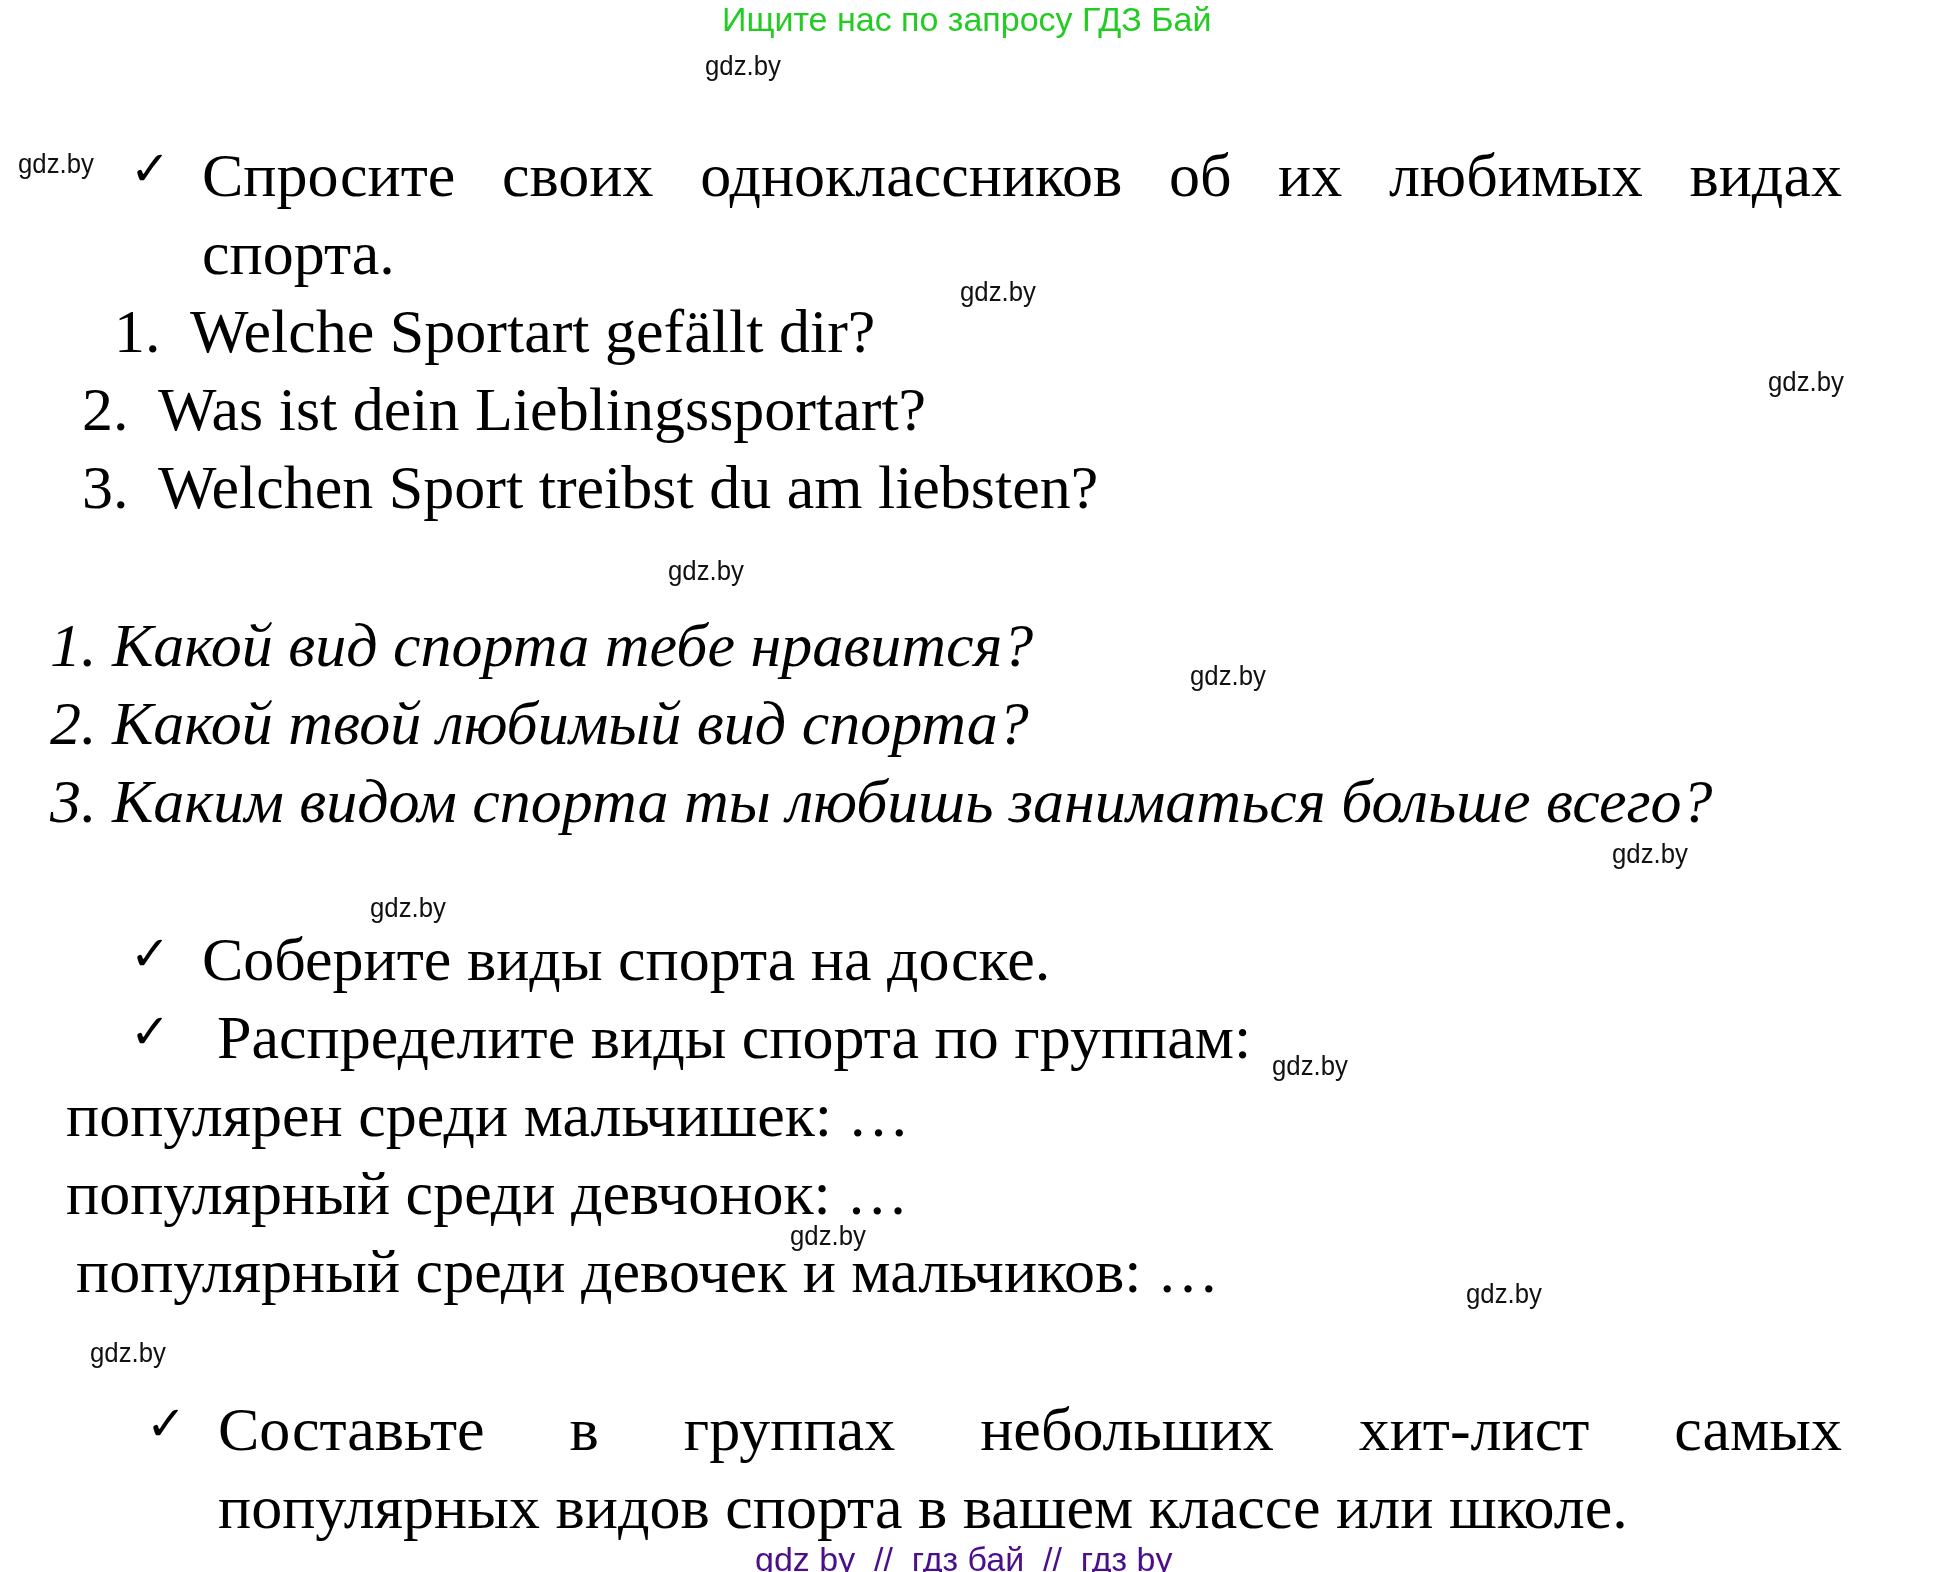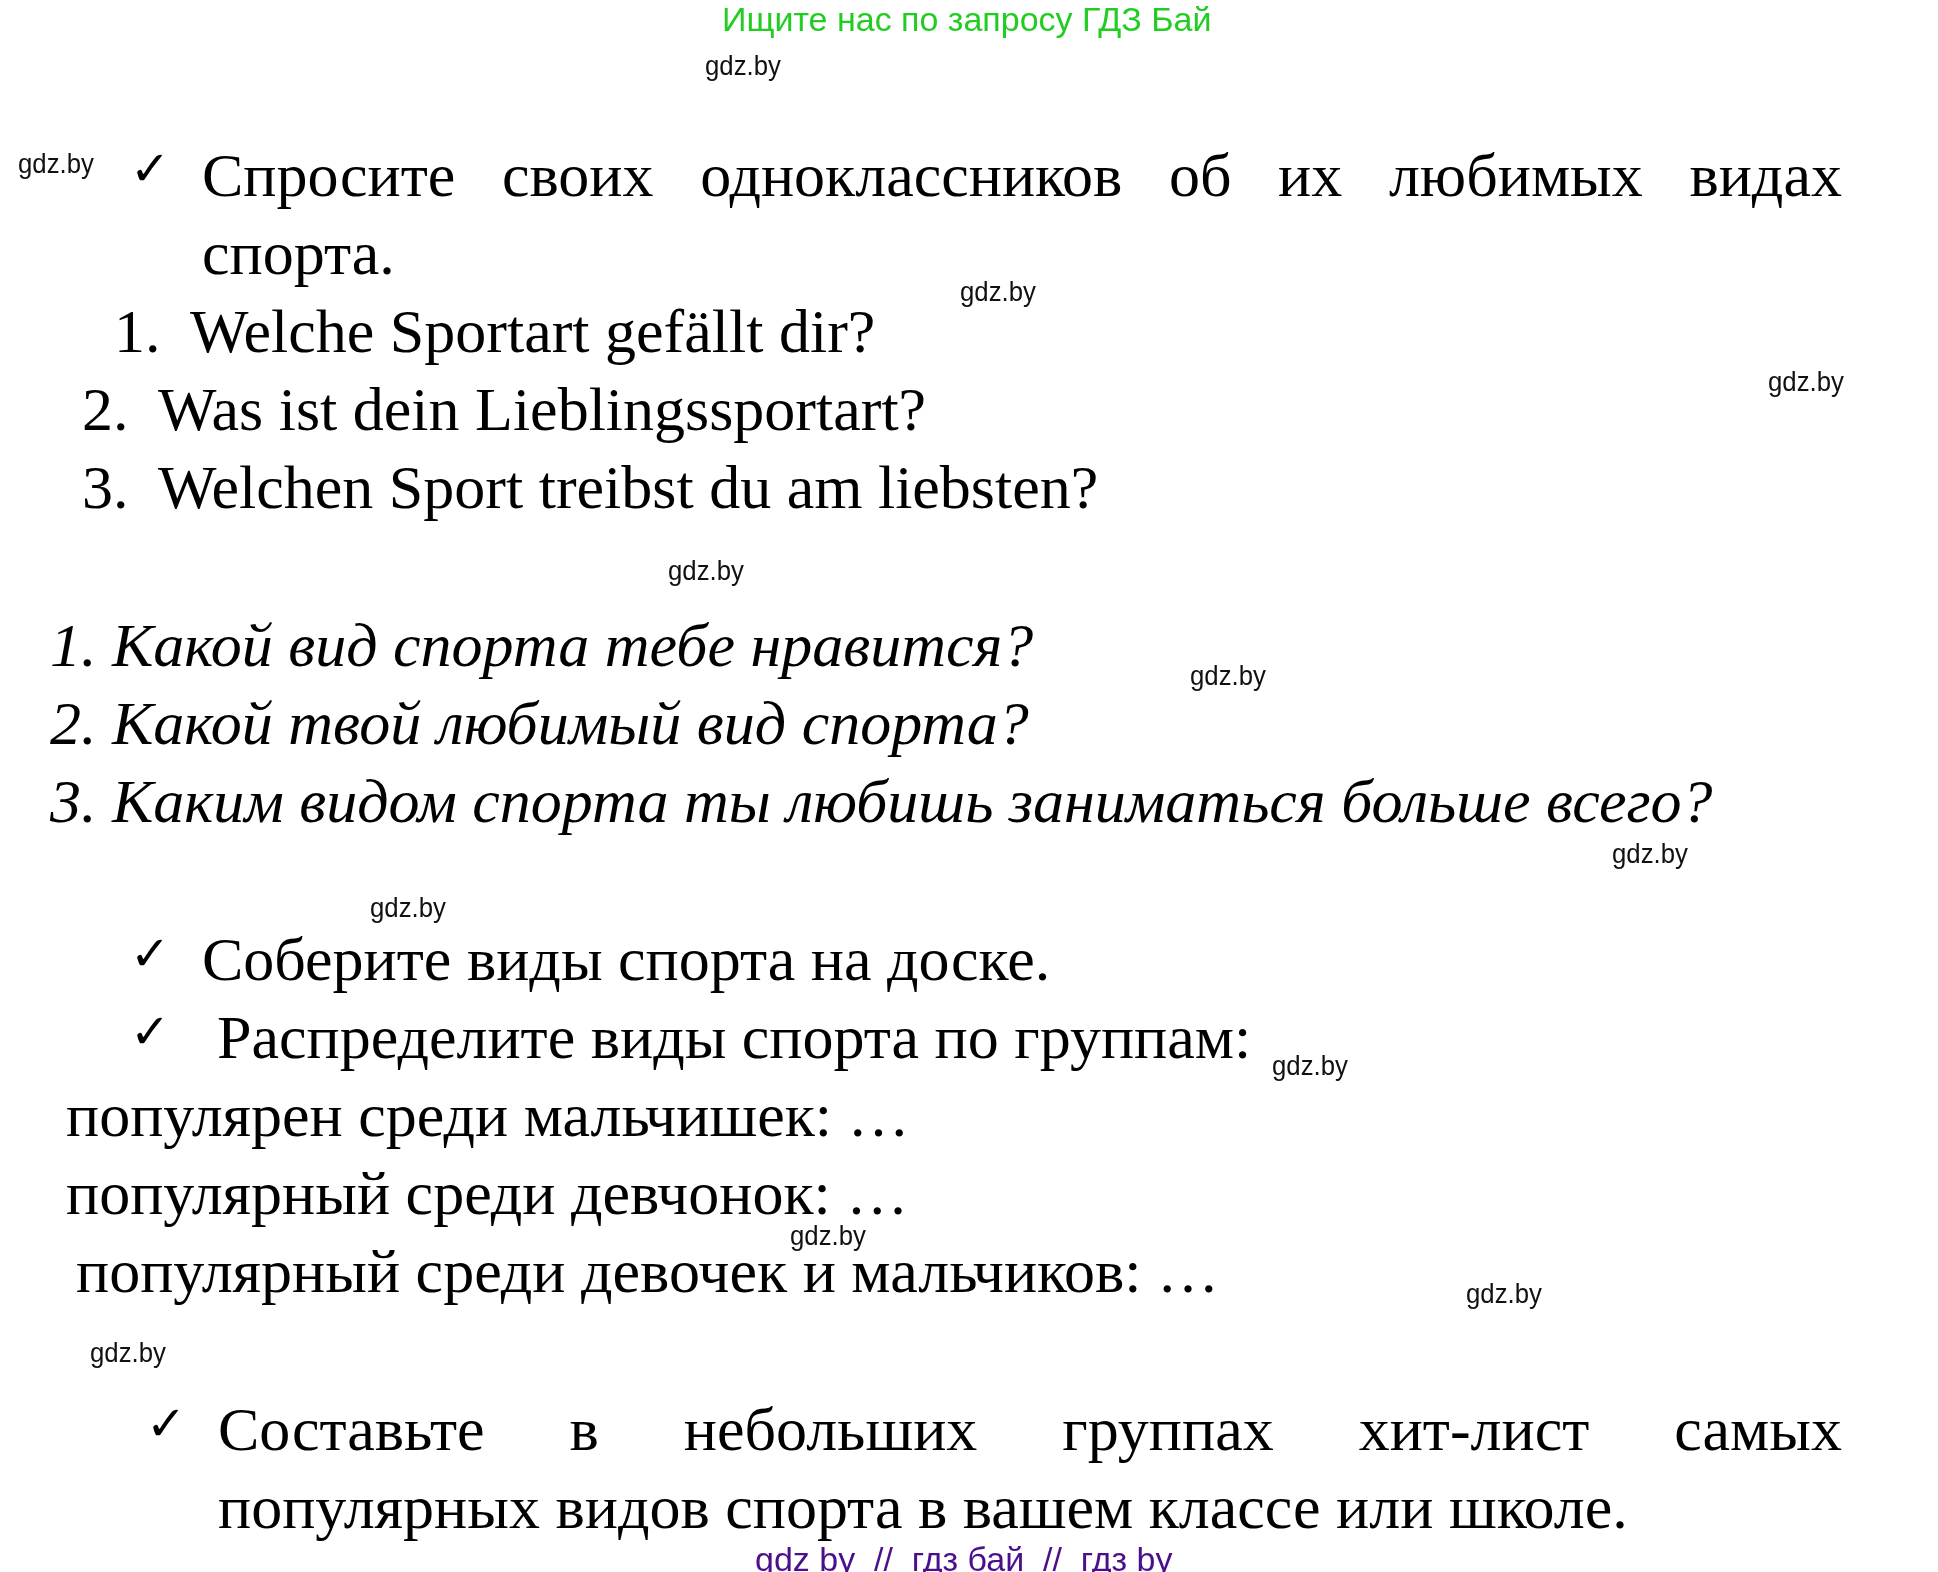--- a/index.html
+++ b/index.html
@@ -64,20 +64,20 @@
 <div class="abs serif big" style="left:202px; top:998px;margin-left:15px;">Распределите виды спорта по группам:</div>
 
 <div class="abs serif big" style="left:66px; top:1076px;">популярен среди мальчишек: …</div>
 <div class="abs serif big" style="left:66px; top:1154px;">популярный среди девчонок: …</div>
 <div class="abs serif big" style="left:76px; top:1232px;text-align:right;">популярный среди девочек и мальчиков: …</div>
 
 <span class="abs check" style="left:146px; top:1395px;">✓</span>
 <div class="abs serif big justify-line" style="left:218px; top:1390px; width:1624px;">
   <span>Составьте</span>
   <span>в</span>
+  <span>группах</span>
   <span>небольших</span>
-  <span>группах</span>
   <span>хит-лист</span>
   <span>самых</span>
 </div>
 <div class="abs serif big" style="left:218px; top:1468px;">популярных видов спорта в вашем классе или школе.</div>
 
 <div class="abs sans" style="left:755px; top:1540px; font-size:34px; color:#4b0f8c; white-space:pre;">gdz by  //  гдз бай  //  гдз by</div>
 
 </body></html>

